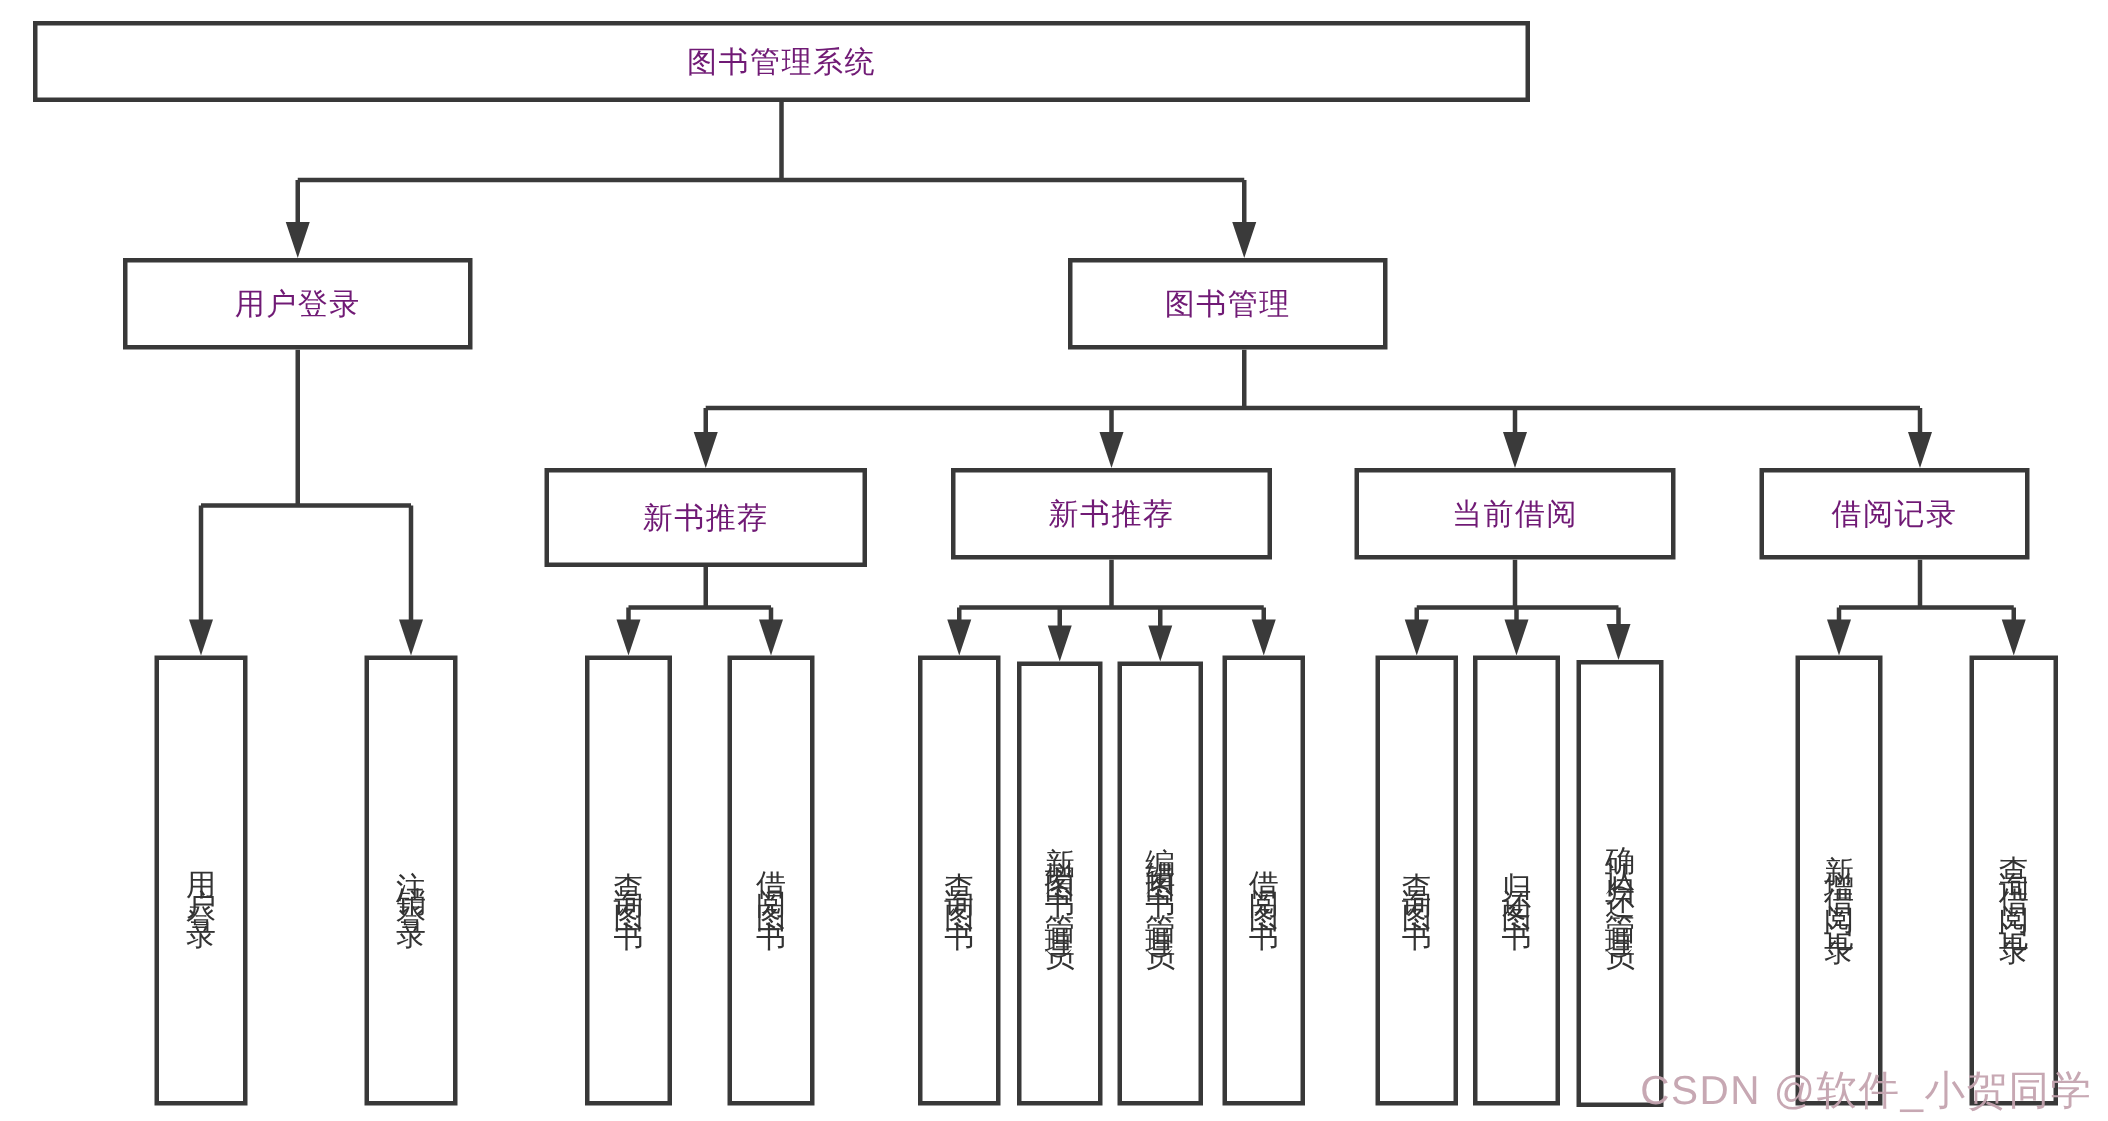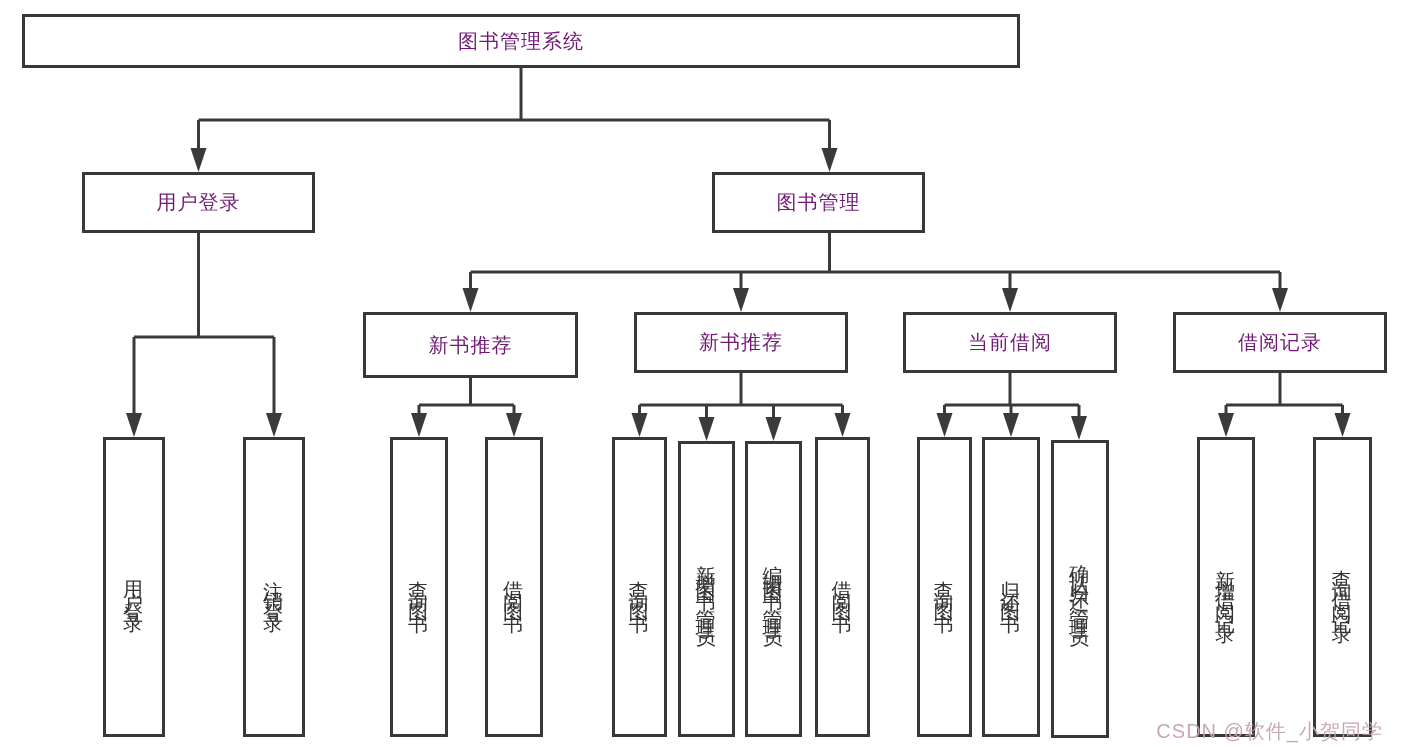--- a/index.html
+++ b/index.html
@@ -39,23 +39,23 @@
     justify-content: center;
     color: #333333;
     font-size: 20px;
     writing-mode: vertical-rl;
     text-orientation: mixed;
     letter-spacing: 11px;
     overflow: hidden;
   }
   .watermark {
     position: absolute;
-    right: 22px;
+    right: 10px;
     bottom: 2px;
-    font-size: 20px;
+    font-size: 27px;
     color: rgba(196, 163, 175, 0.95);
     letter-spacing: 1px;
     z-index: 5;
     pointer-events: none;
   }
 </style>
 </head>
 <body>
 
 <div class="stage">
@@ -101,21 +101,21 @@
   </svg>
 
   <div class="box" style="left:22px; top:14px; width:998px; height:54px;">图书管理系统</div>
 
   <div class="box" style="left:82px; top:172px; width:233px; height:61px;">用户登录</div>
   <div class="box" style="left:712px; top:172px; width:213px; height:61px;">图书管理</div>
 
   <div class="box" style="left:363px; top:312px; width:215px; height:66px;">新书推荐</div>
   <div class="box" style="left:634px; top:312px; width:214px; height:61px;">新书推荐</div>
   <div class="box" style="left:903px; top:312px; width:214px; height:61px;">当前借阅</div>
-  <div class="box" style="left:1173px; top:312px; width:214px; height:61px;">借阅记录</div>
+  <div class="box" style="left:1173px; top:312px; width:180px; height:61px;">借阅记录</div>
 
   <div class="vbox" style="left:103px; top:437px; width:62px; height:300px;">用户登录</div>
   <div class="vbox" style="left:243px; top:437px; width:62px; height:300px;">注销登录</div>
 
   <div class="vbox" style="left:390px; top:437px; width:58px; height:300px;">查询图书</div>
   <div class="vbox" style="left:485px; top:437px; width:58px; height:300px;">借阅图书</div>
 
   <div class="vbox" style="left:612px; top:437px; width:55px; height:300px;">查询图书</div>
   <div class="vbox" style="left:678px; top:441px; width:57px; height:296px; letter-spacing:9px;">新增图书（管理员）</div>
   <div class="vbox" style="left:745px; top:441px; width:57px; height:296px; letter-spacing:9px;">编辑图书（管理员）</div>

